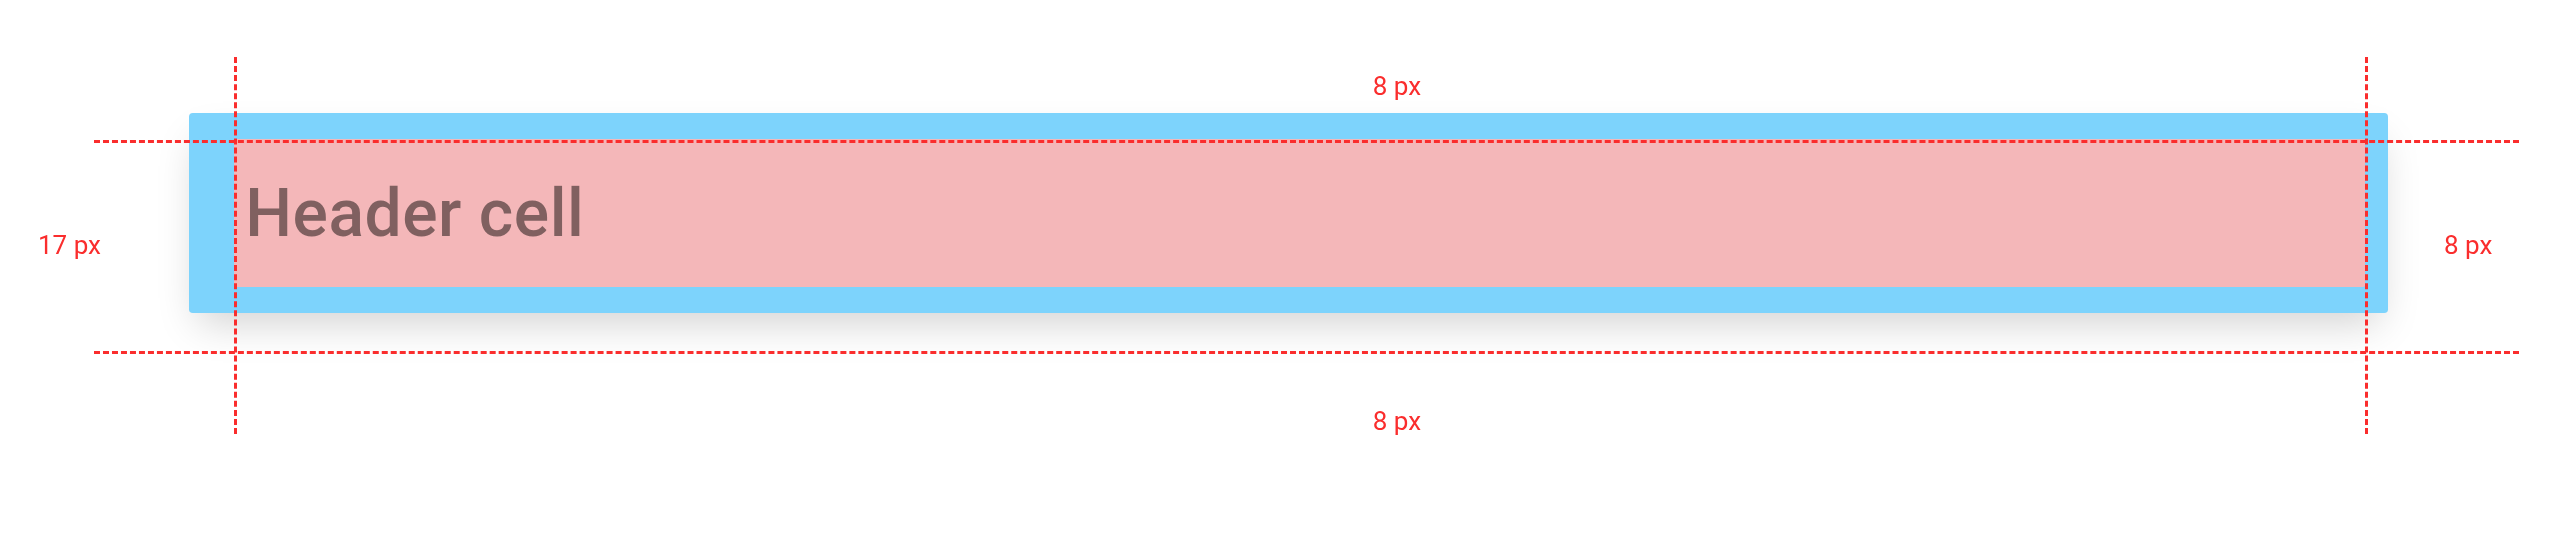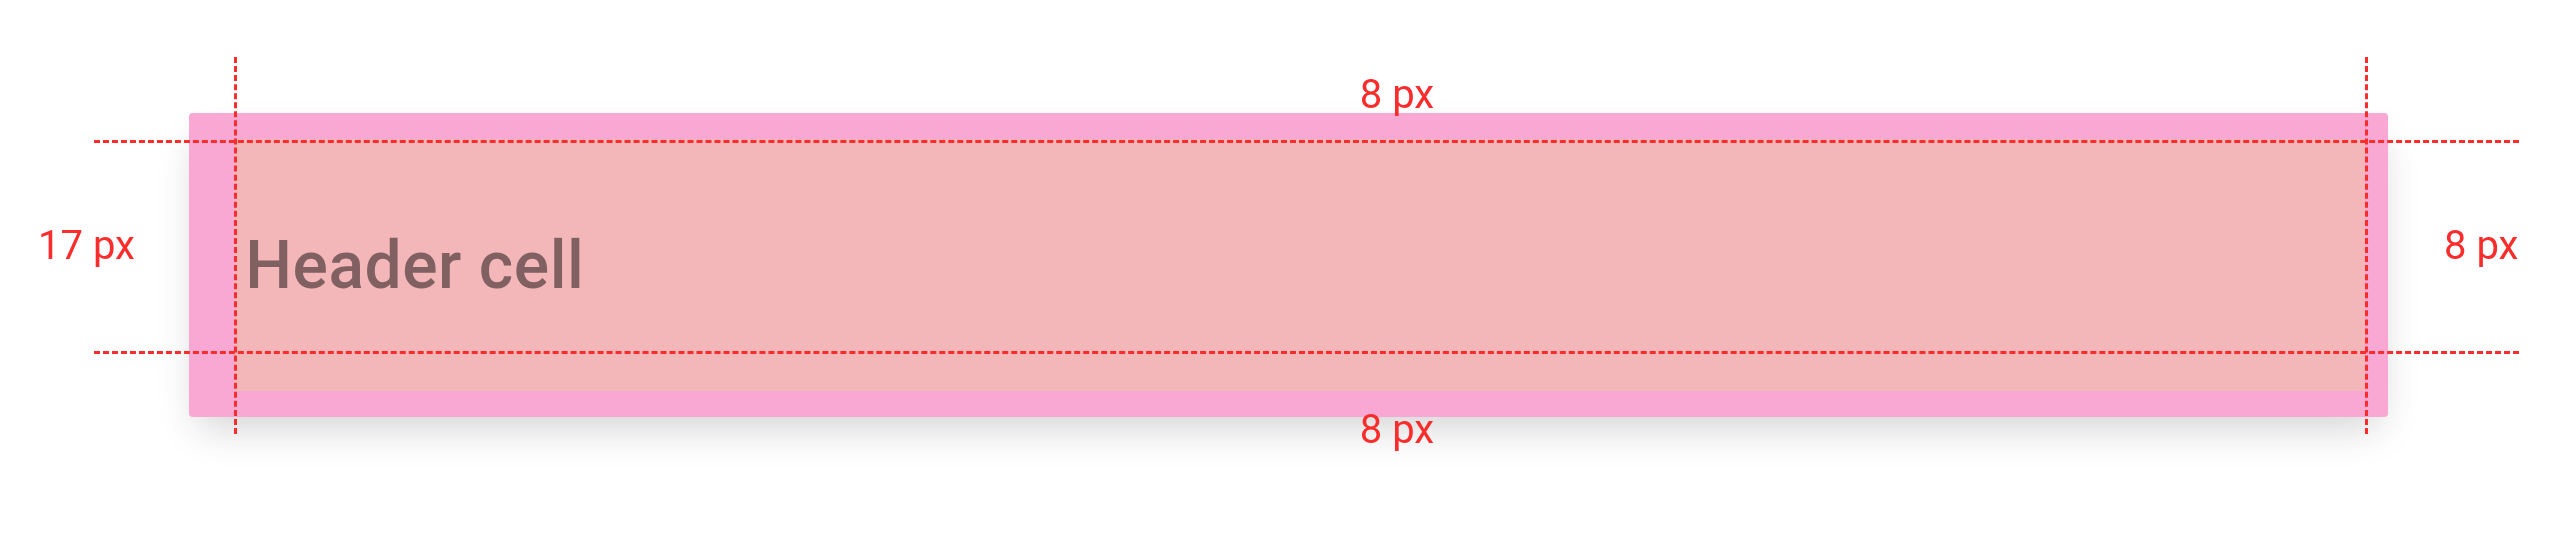--- a/index.html
+++ b/index.html
@@ -9,22 +9,22 @@
     width: 2576px;
     height: 547px;
   }
 
   
   .cell-outer {
     position: absolute;
     left: 189px;
     top: 113px;
     width: 2199px;
-    height: 304px;
-    background: #f9a8d4;
+    height: 200px;
+    background: #7dd3fc;
     border-radius: 3.8px;
     box-shadow: 0 19px 38px -9.4px rgba(0,0,0,0.18);
   }
   .cell-inner {
     position: absolute;
     left: 45px;   
     right: 22.6px;  
     top: 26.4px;    
     bottom: 26.4px; 
     background: #f4b7b9;
@@ -55,21 +55,21 @@
   
   .g-bot { left: 94px; right: 57px; top: 351px; }
   
   .g-left { top: 57px; bottom: 113px; left: 234px; }
   
   .g-right { top: 57px; bottom: 113px; left: 2365px; }
 
   
   .callout {
     position: absolute;
-    font-size: 40px;
+    font-size: 26px;
     font-weight: 400;
     color: #fa2d2d;
     white-space: nowrap;
   }
   .co-top   { left: 1397px; top: 71px; transform: translateX(-50%); }
   .co-bot   { left: 1397px; top: 406px; transform: translateX(-50%); }
   .co-left  { left: 38px;  top: 245px; transform: translateY(-50%); }
   .co-right { left: 2444px; top: 245px; transform: translateY(-50%); }
 </style>
 </head>

